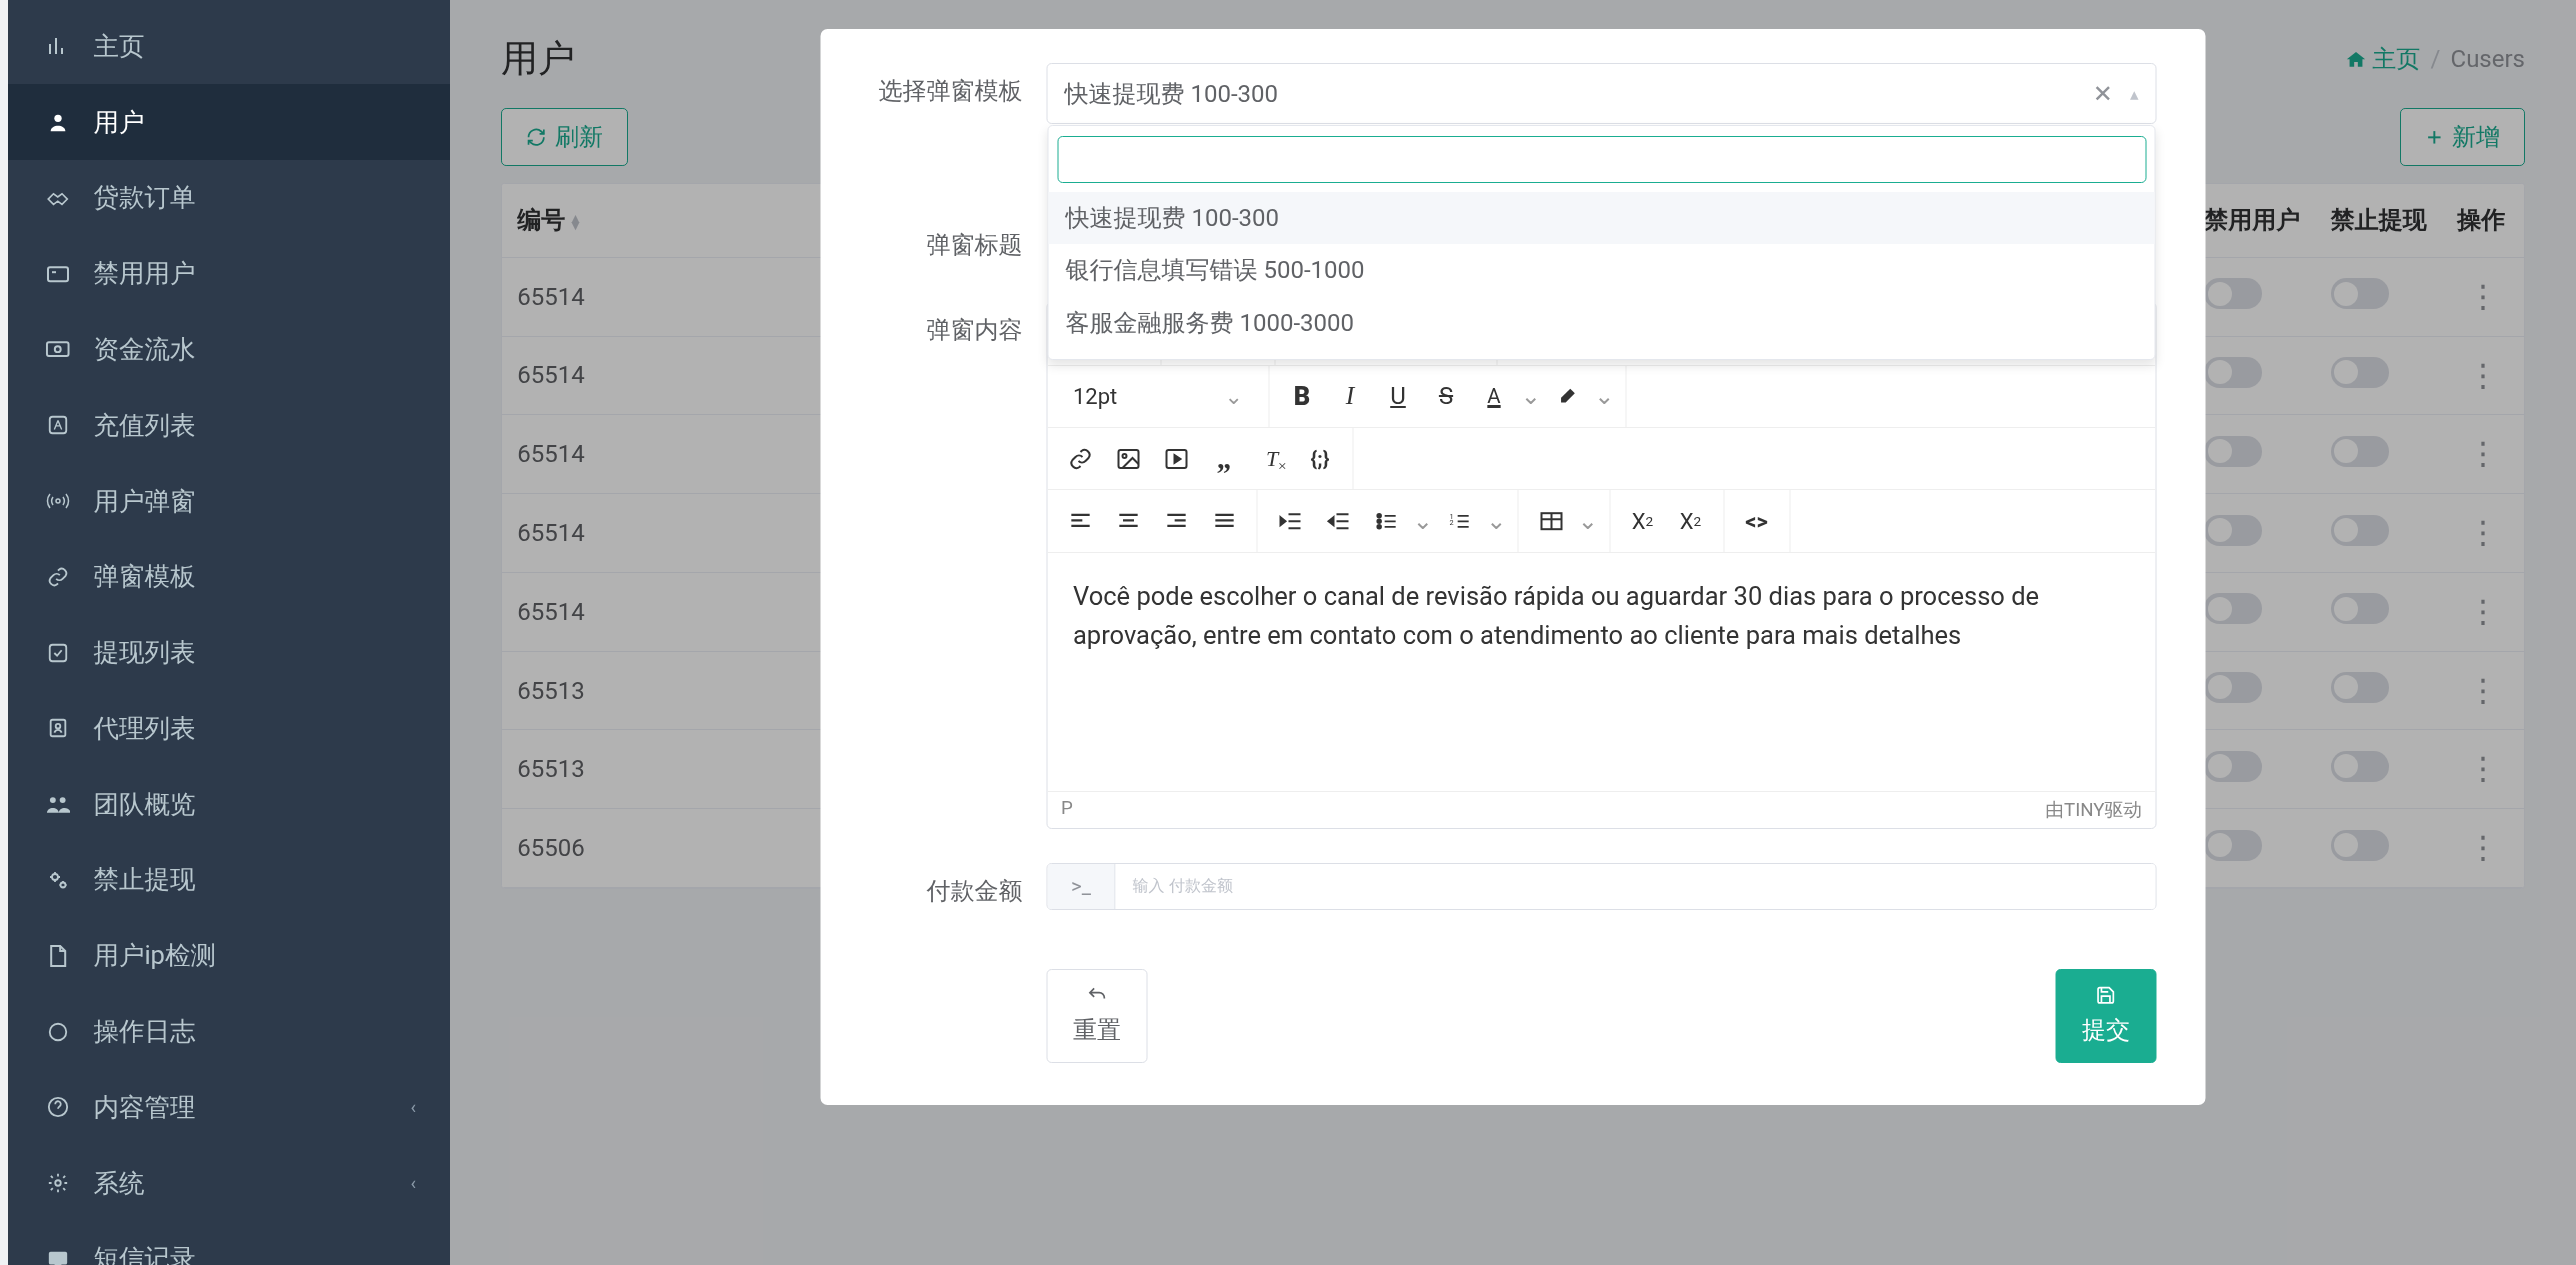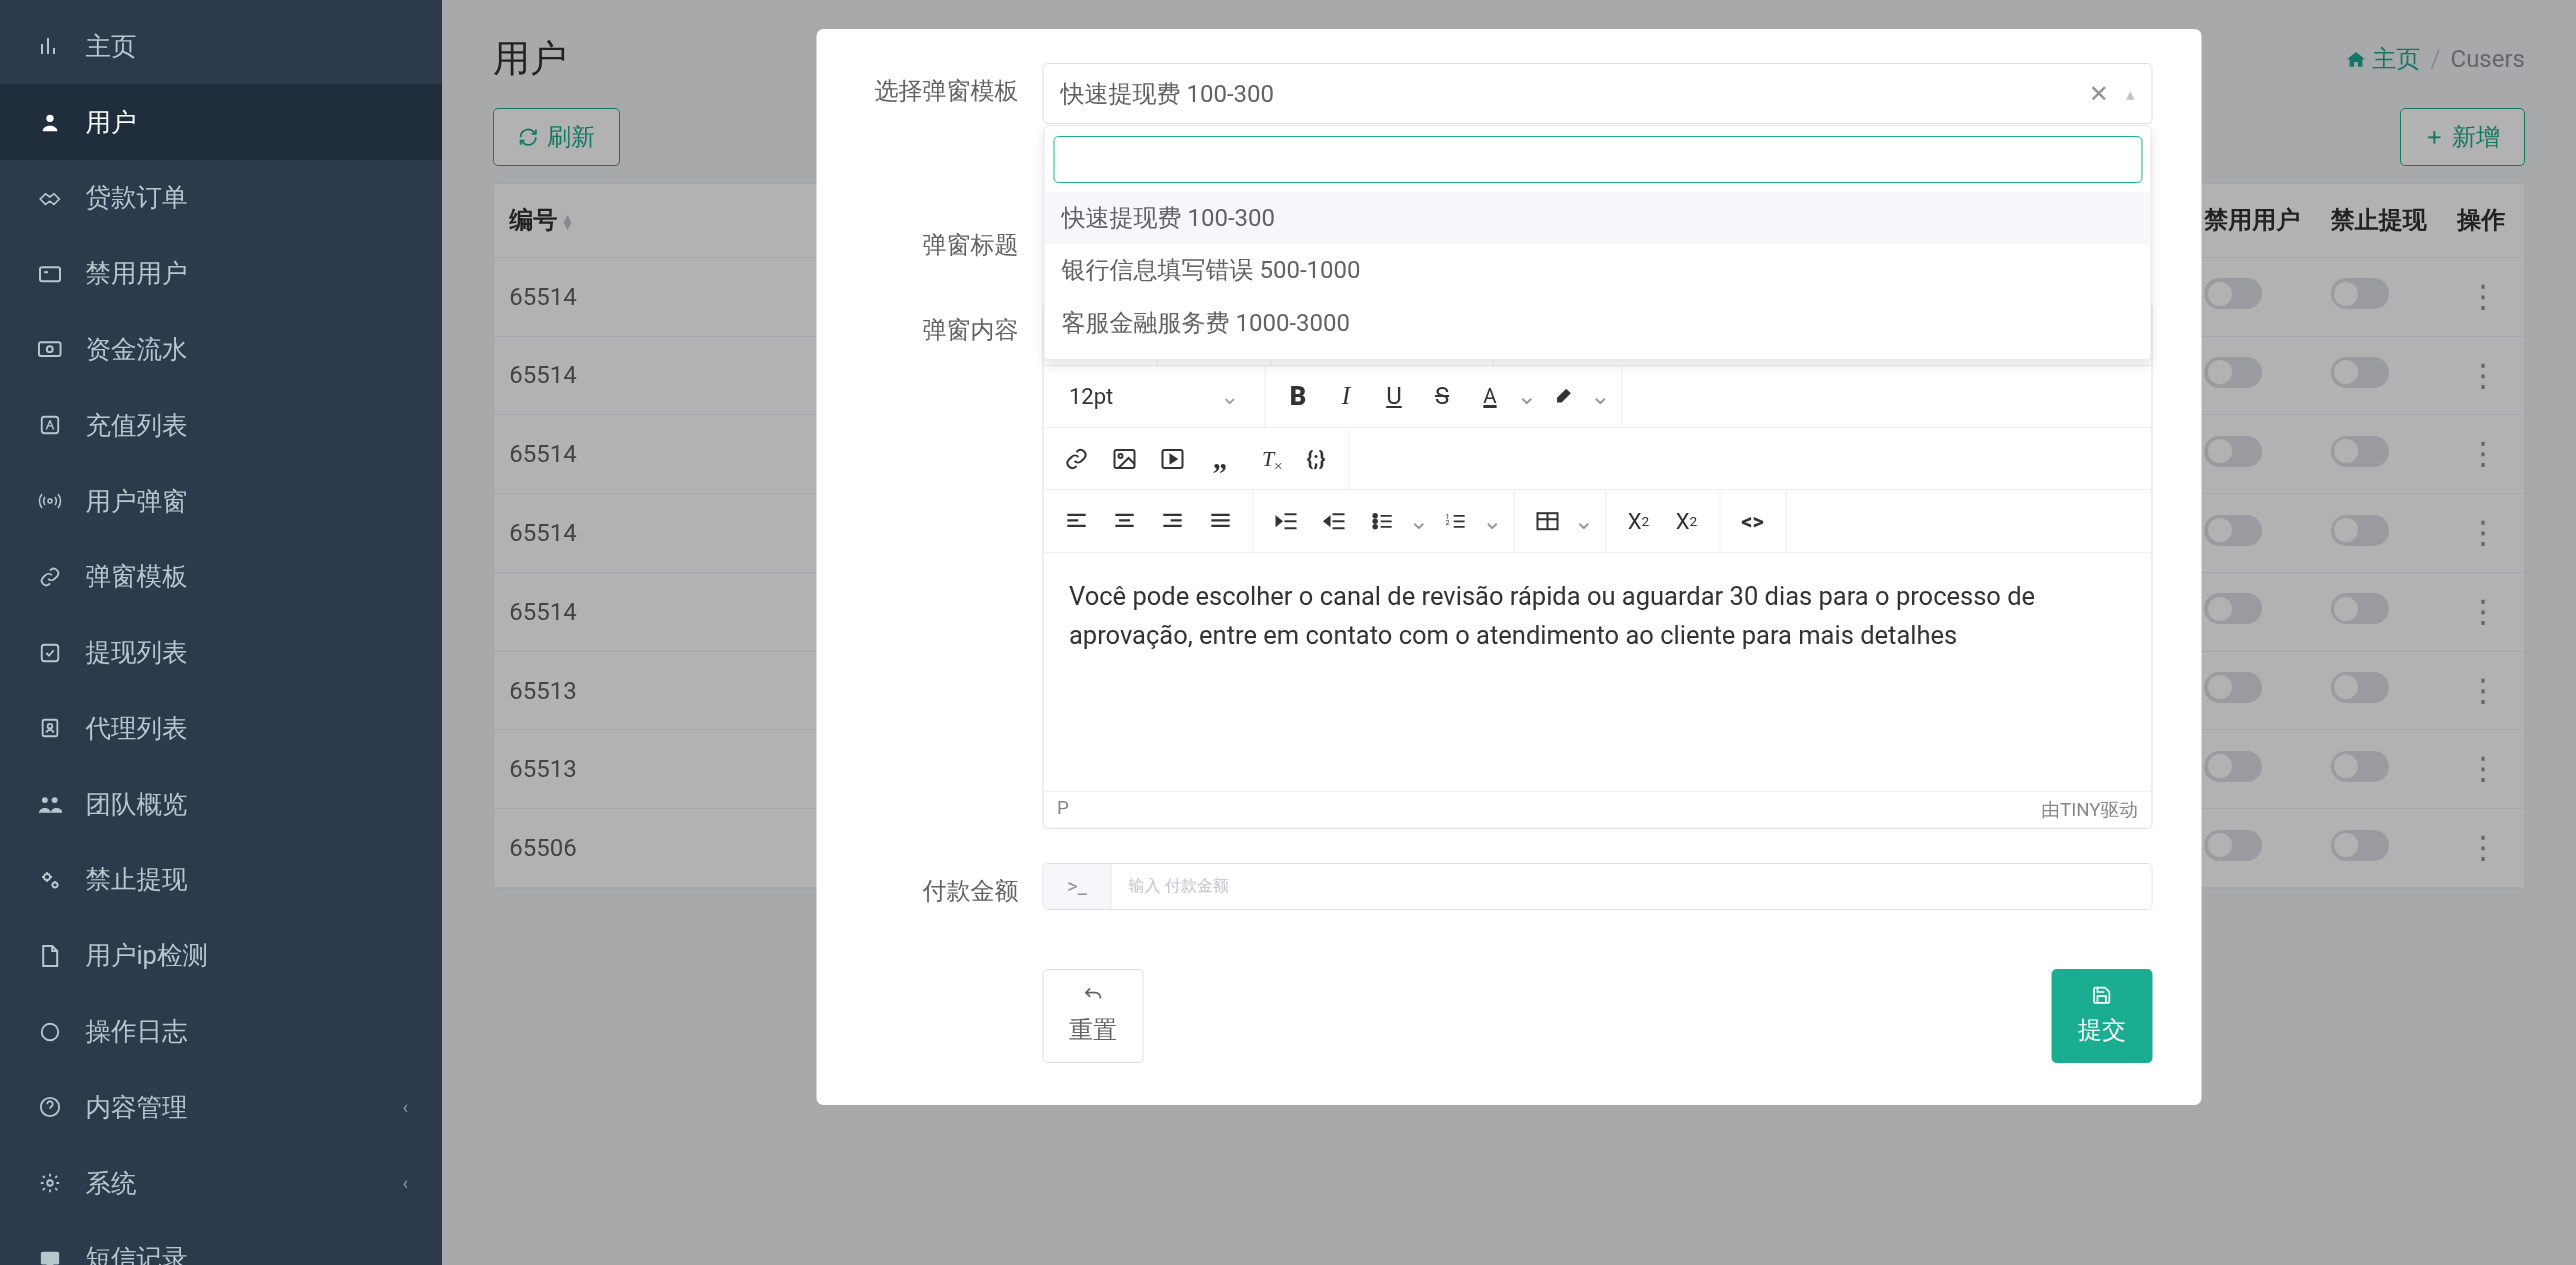--- a/index.html
+++ b/index.html
@@ -1,17 +1,17 @@
 <!DOCTYPE html>
 <html style="font-size:13.6px"><head>
 <meta charset="utf-8">
 <style>
 * { margin: 0; padding: 0; box-sizing: border-box; }
 body { font-family: -apple-system, BlinkMacSystemFont, "Segoe UI", Roboto, "Helvetica Neue", Arial, sans-serif; font-size: 24px; background: #f0f2f5; overflow: hidden; }
-.app { display: flex; height: 100vh; width: 100vw; }
+.app { display: flex; height: 100vh; width: 100vw; padding-left: 8px; }
 
 
 .sidebar { width: 442px; background: #2d3a4b; color: #b8c7ce; display: flex; flex-direction: column; padding-top: 8.5px; flex-shrink: 0; }
 .sidebar-item { display: flex; align-items: center; padding: 20.4px 34px; gap: 20.4px; cursor: pointer; font-size: 25.5px; color: #b8c7ce; position: relative; }
 .sidebar-item.active { background: #1f2d3d; color: #fff; }
 .sidebar-icon { width: 31px; display: flex; justify-content: center; align-items: center; font-size: 25.5px; }
 .sidebar-chevron { margin-left: auto; font-size: 18.7px; color: #8a99a8; }
 
 
 .main { flex: 1; display: flex; flex-direction: column; overflow: hidden; position: relative; }

